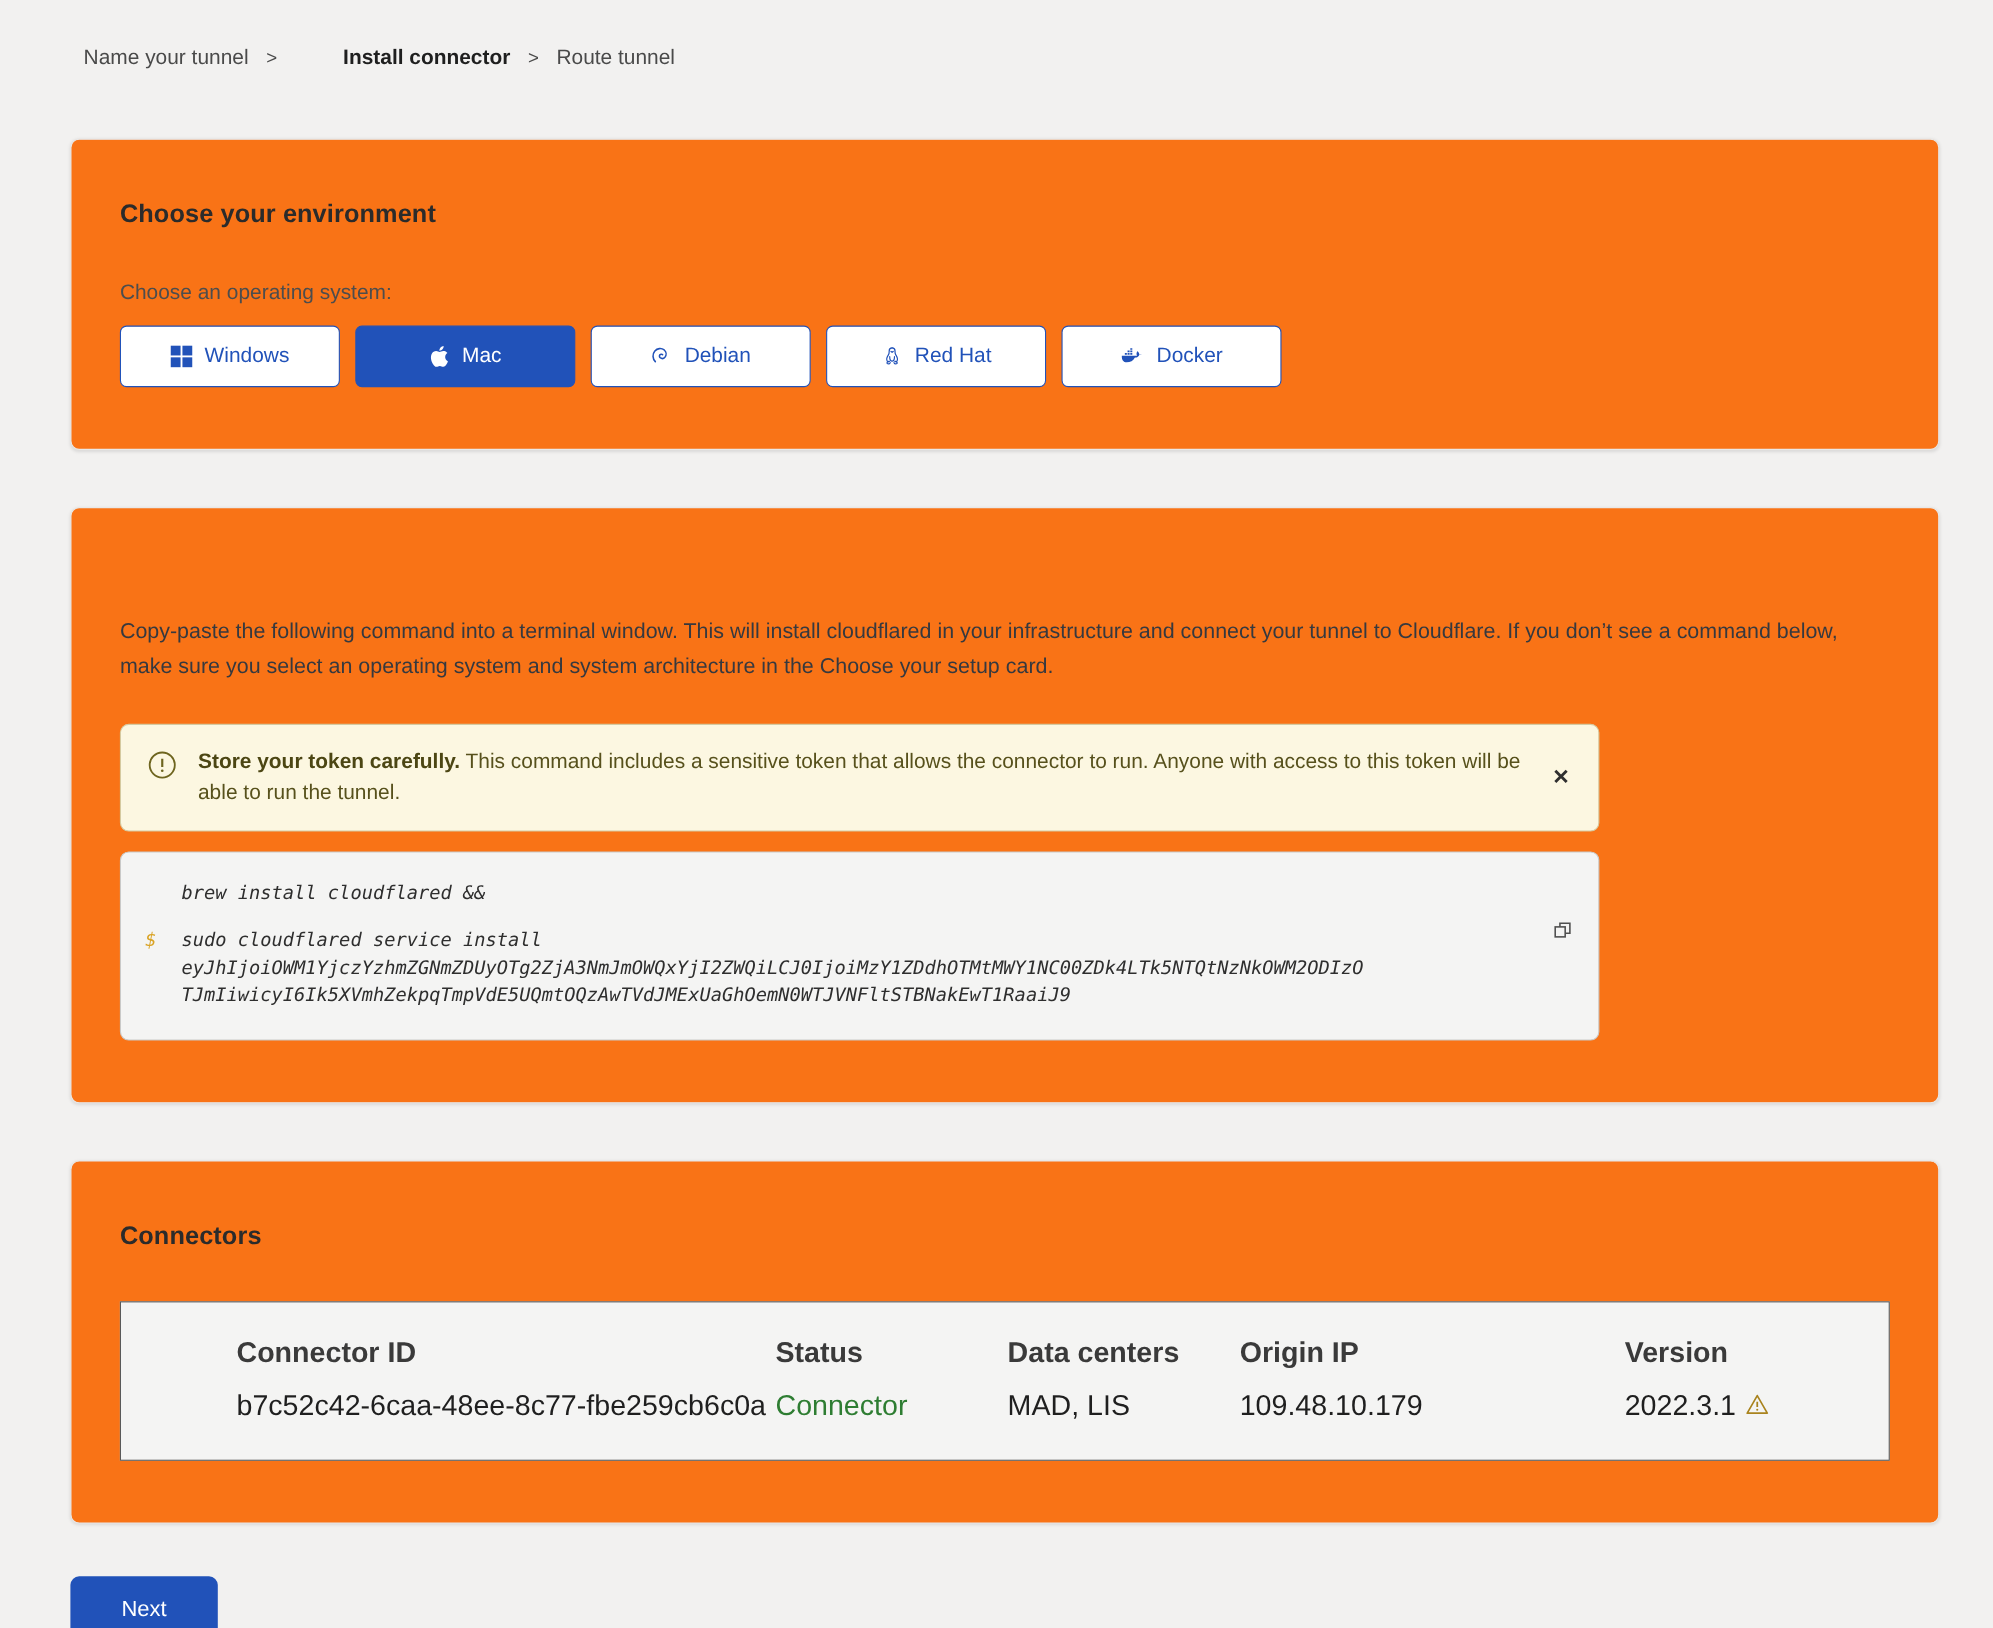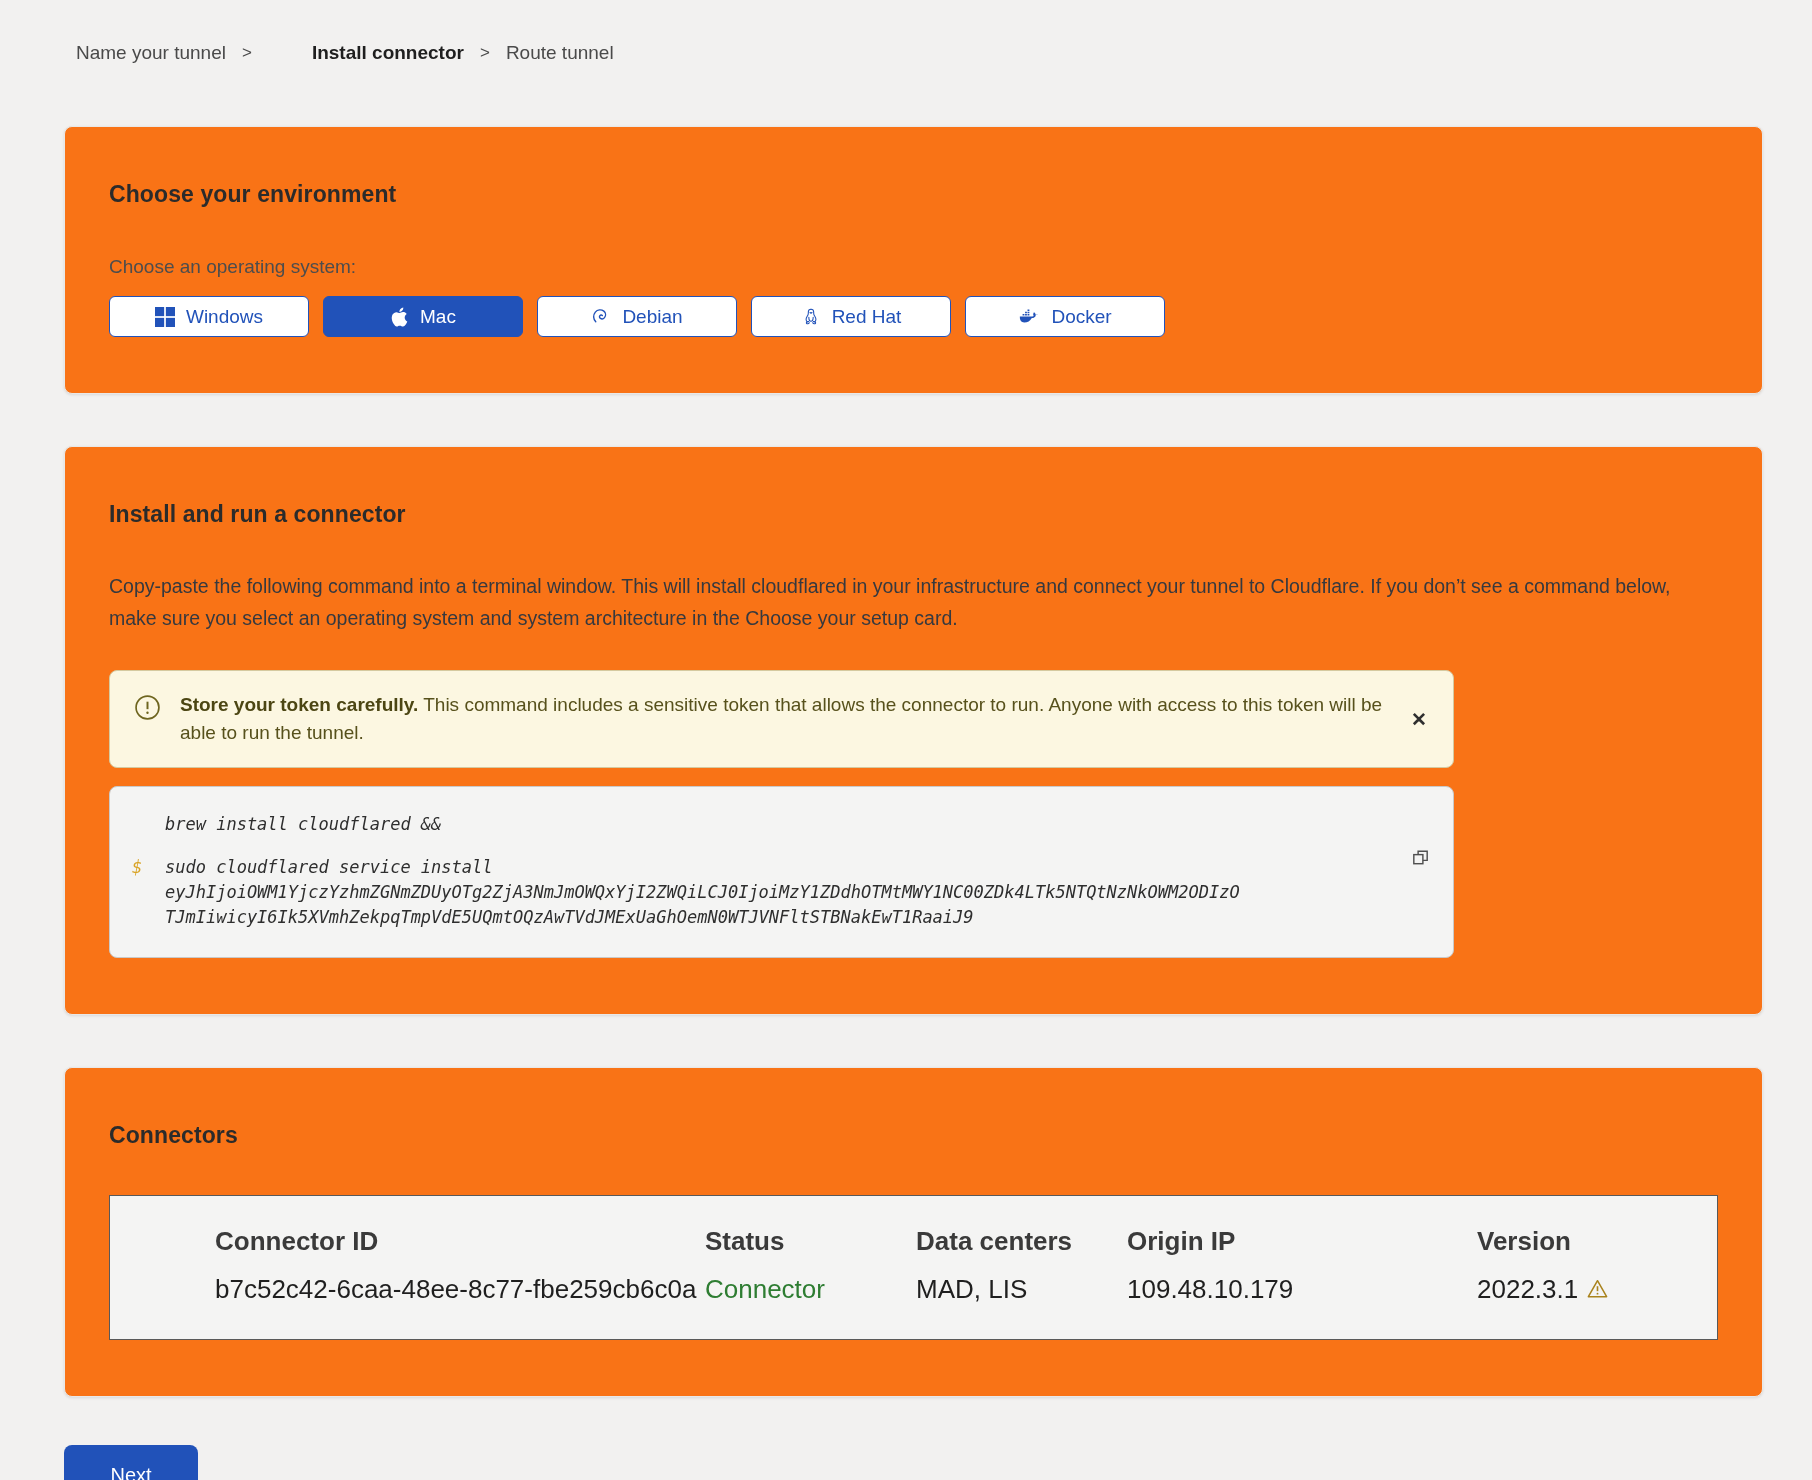--- a/index.html
+++ b/index.html
@@ -28,21 +28,21 @@
     margin-top: 62px;
     padding: 54px 44px 56px 44px;
   }
   .card + .card, .card.mt { margin-top: 52px; }
   .card h2 { margin: 0; font-size: 23px; font-weight: bold; color: #2b2b2b; letter-spacing: 0.1px; }
 
   
   .os-label { margin-top: 48px; font-size: 19px; color: #4d4d4d; }
   .os-row { display: flex; gap: 14px; margin-top: 18px; }
   .os-btn {
-    width: 200px; height: 41px;
+    width: 200px; height: 56px;
     display: flex; align-items: center; justify-content: center; gap: 11px;
     background: #fff; color: #2152b9;
     border: 1px solid #2152b9; border-radius: 6px;
     font-family: "Liberation Sans", sans-serif;
     font-size: 19px; cursor: pointer; padding: 4px;
   }
   .os-btn.selected { background: #2152b9; color: #ffffff; border-color: #2152b9; }
   .os-icon { display: flex; align-items: center; }
 
   
@@ -189,21 +189,20 @@
           </svg>
         </span>
         <span>Docker</span>
       </button>
 
     </div>
   </section>
 
   
   <section class="card mt">
-    <h2>Install and run a connector</h2>
     <p class="desc">Copy-paste the following command into a terminal window. This will install cloudflared in your infrastructure and connect your tunnel to Cloudflare. If you don’t see a command below, make sure you select an operating system and system architecture in the Choose your setup card.</p>
 
     <div class="warning-banner">
       <span class="alert-ico">
         <svg viewBox="0 0 26 26" width="27" height="27">
             <circle cx="13" cy="13" r="11" fill="none" stroke="#6e651f" stroke-width="1.6"></circle>
             <line x1="13" y1="7.4" x2="13" y2="14.6" stroke="#6e651f" stroke-width="1.9"></line>
             <circle cx="13" cy="18" r="1.15" fill="#6e651f"></circle>
           </svg>
       </span>

